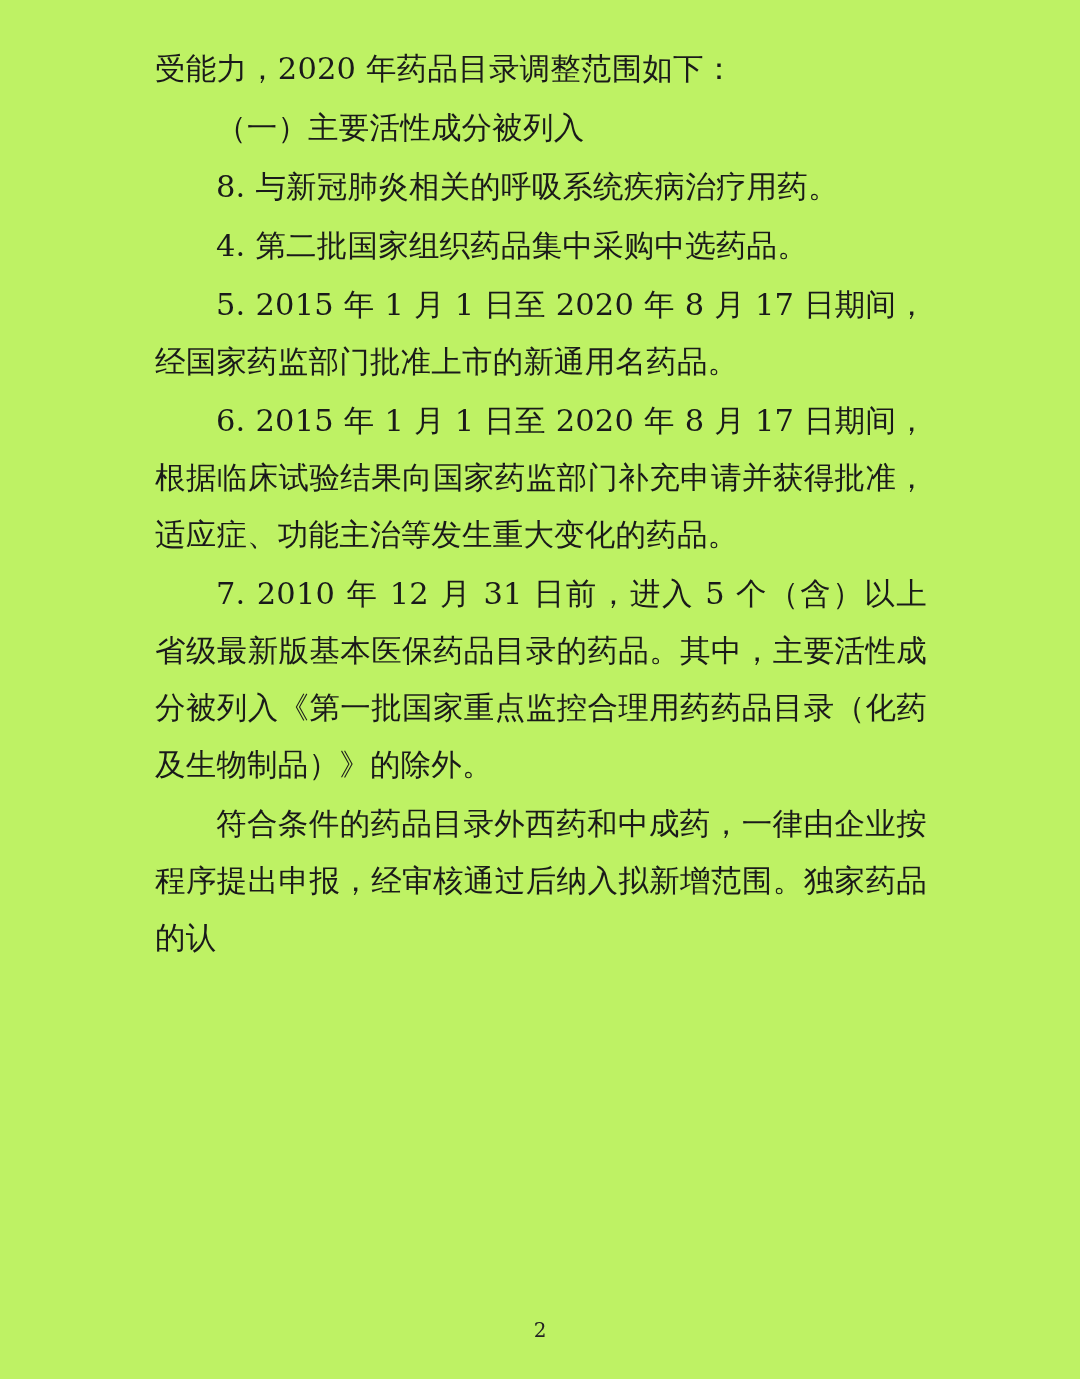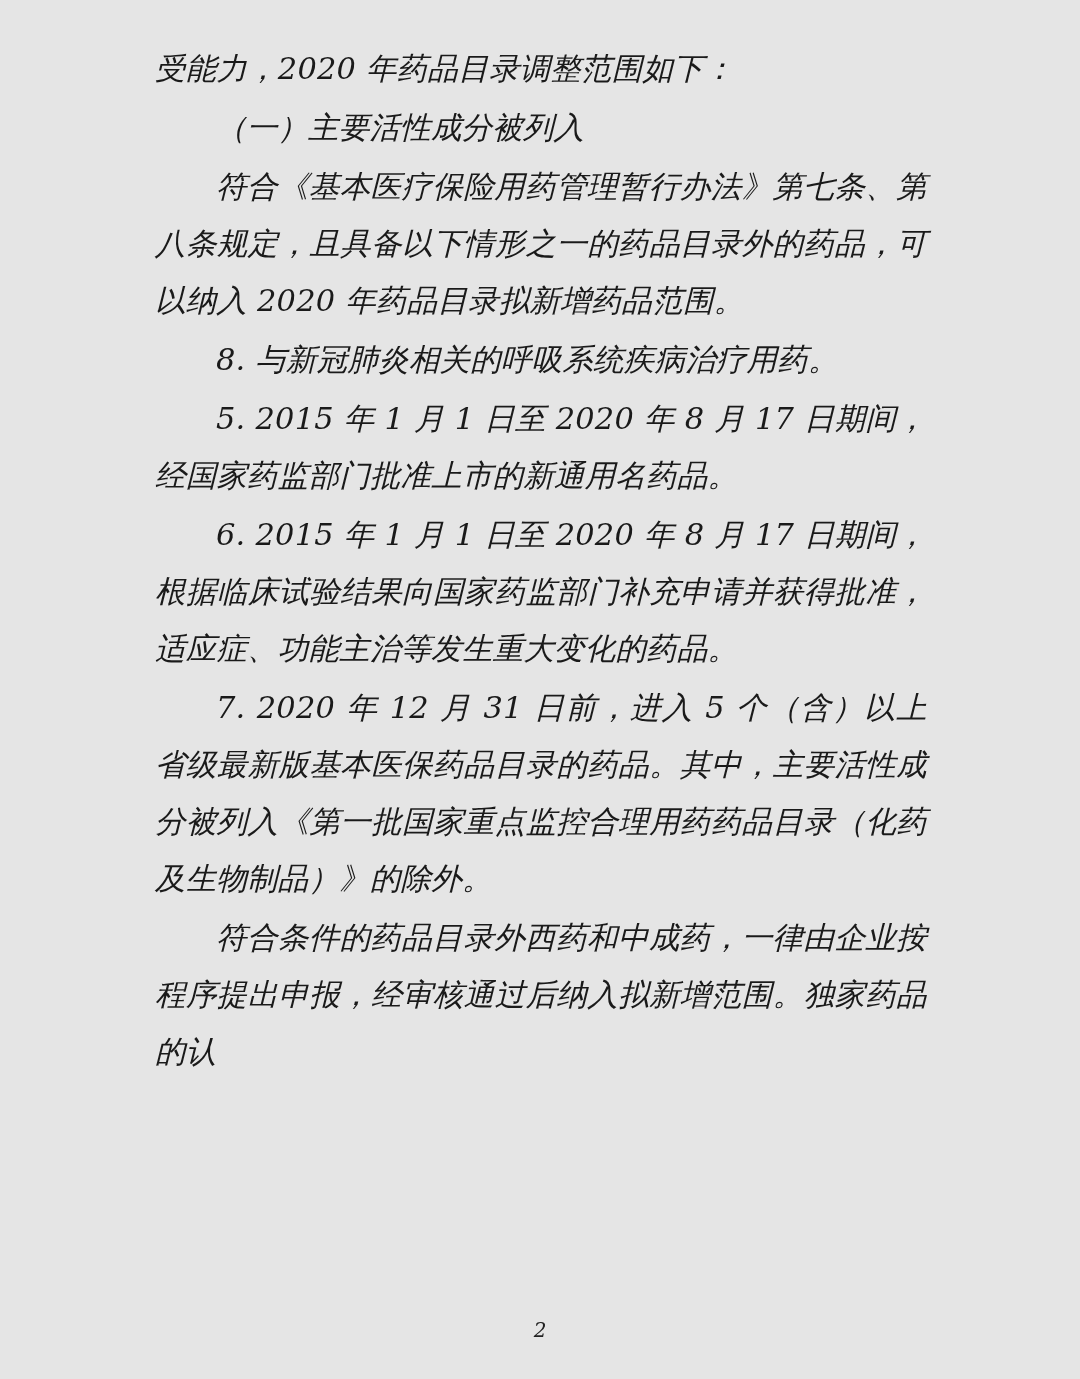--- a/index.html
+++ b/index.html
@@ -4,26 +4,25 @@
 <style>
   html, body {
     margin: 0;
     padding: 0;
     background: #ffffff;
   }
   .page {
     position: relative;
     width: 1080px;
     height: 1379px;
-    background: #e5e5e5;
+    background: #bef264;
     margin: 0 auto;
     overflow: hidden;
     font-family: "DejaVu Serif", "Liberation Serif", serif;
     color: #121212;
-    font-style: italic;
   }
   .content {
     position: absolute;
     left: 155px;
     top: 40px;
     width: 772px;
   }
   p {
     margin: 0 0 2px 0;
     font-size: 30.5px;
@@ -48,21 +47,21 @@
     font-family: "DejaVu Serif", "Liberation Serif", serif;
   }
 </style>
 </head>
 <body>
 
 <div class="page">
   <div class="content">
     <p class="body-text">受能力，2020 年药品目录调整范围如下：</p>
     <p class="body-text indent">（一）主要活性成分被列入</p>
-    <p class="body-text indent">符合《基本医疗保险用药管理暂行办法》第七条、第八条规定，且具备以下情形之一的药品目录外的药品，可以纳入 2020 年药品目录拟新增药品范围。</p>
     <p class="body-text indent">8. 与新冠肺炎相关的呼吸系统疾病治疗用药。</p>
+    <p class="body-text indent">4. 第二批国家组织药品集中采购中选药品。</p>
     <p class="body-text indent">5. 2015 年 1 月 1 日至 2020 年 8 月 17 日期间，经国家药监部门批准上市的新通用名药品。</p>
     <p class="body-text indent">6. 2015 年 1 月 1 日至 2020 年 8 月 17 日期间，根据临床试验结果向国家药监部门补充申请并获得批准，适应症、功能主治等发生重大变化的药品。</p>
-    <p class="body-text indent">7. 2020 年 12 月 31 日前，进入 5 个（含）以上省级最新版基本医保药品目录的药品。其中，主要活性成分被列入《第一批国家重点监控合理用药药品目录（化药及生物制品）》的除外。</p>
+    <p class="body-text indent">7. 2010 年 12 月 31 日前，进入 5 个（含）以上省级最新版基本医保药品目录的药品。其中，主要活性成分被列入《第一批国家重点监控合理用药药品目录（化药及生物制品）》的除外。</p>
     <p class="body-text indent">符合条件的药品目录外西药和中成药，一律由企业按程序提出申报，经审核通过后纳入拟新增范围。独家药品的认</p>
   </div>
   <div class="footer">2</div>
 </div>
 
 </body></html>

